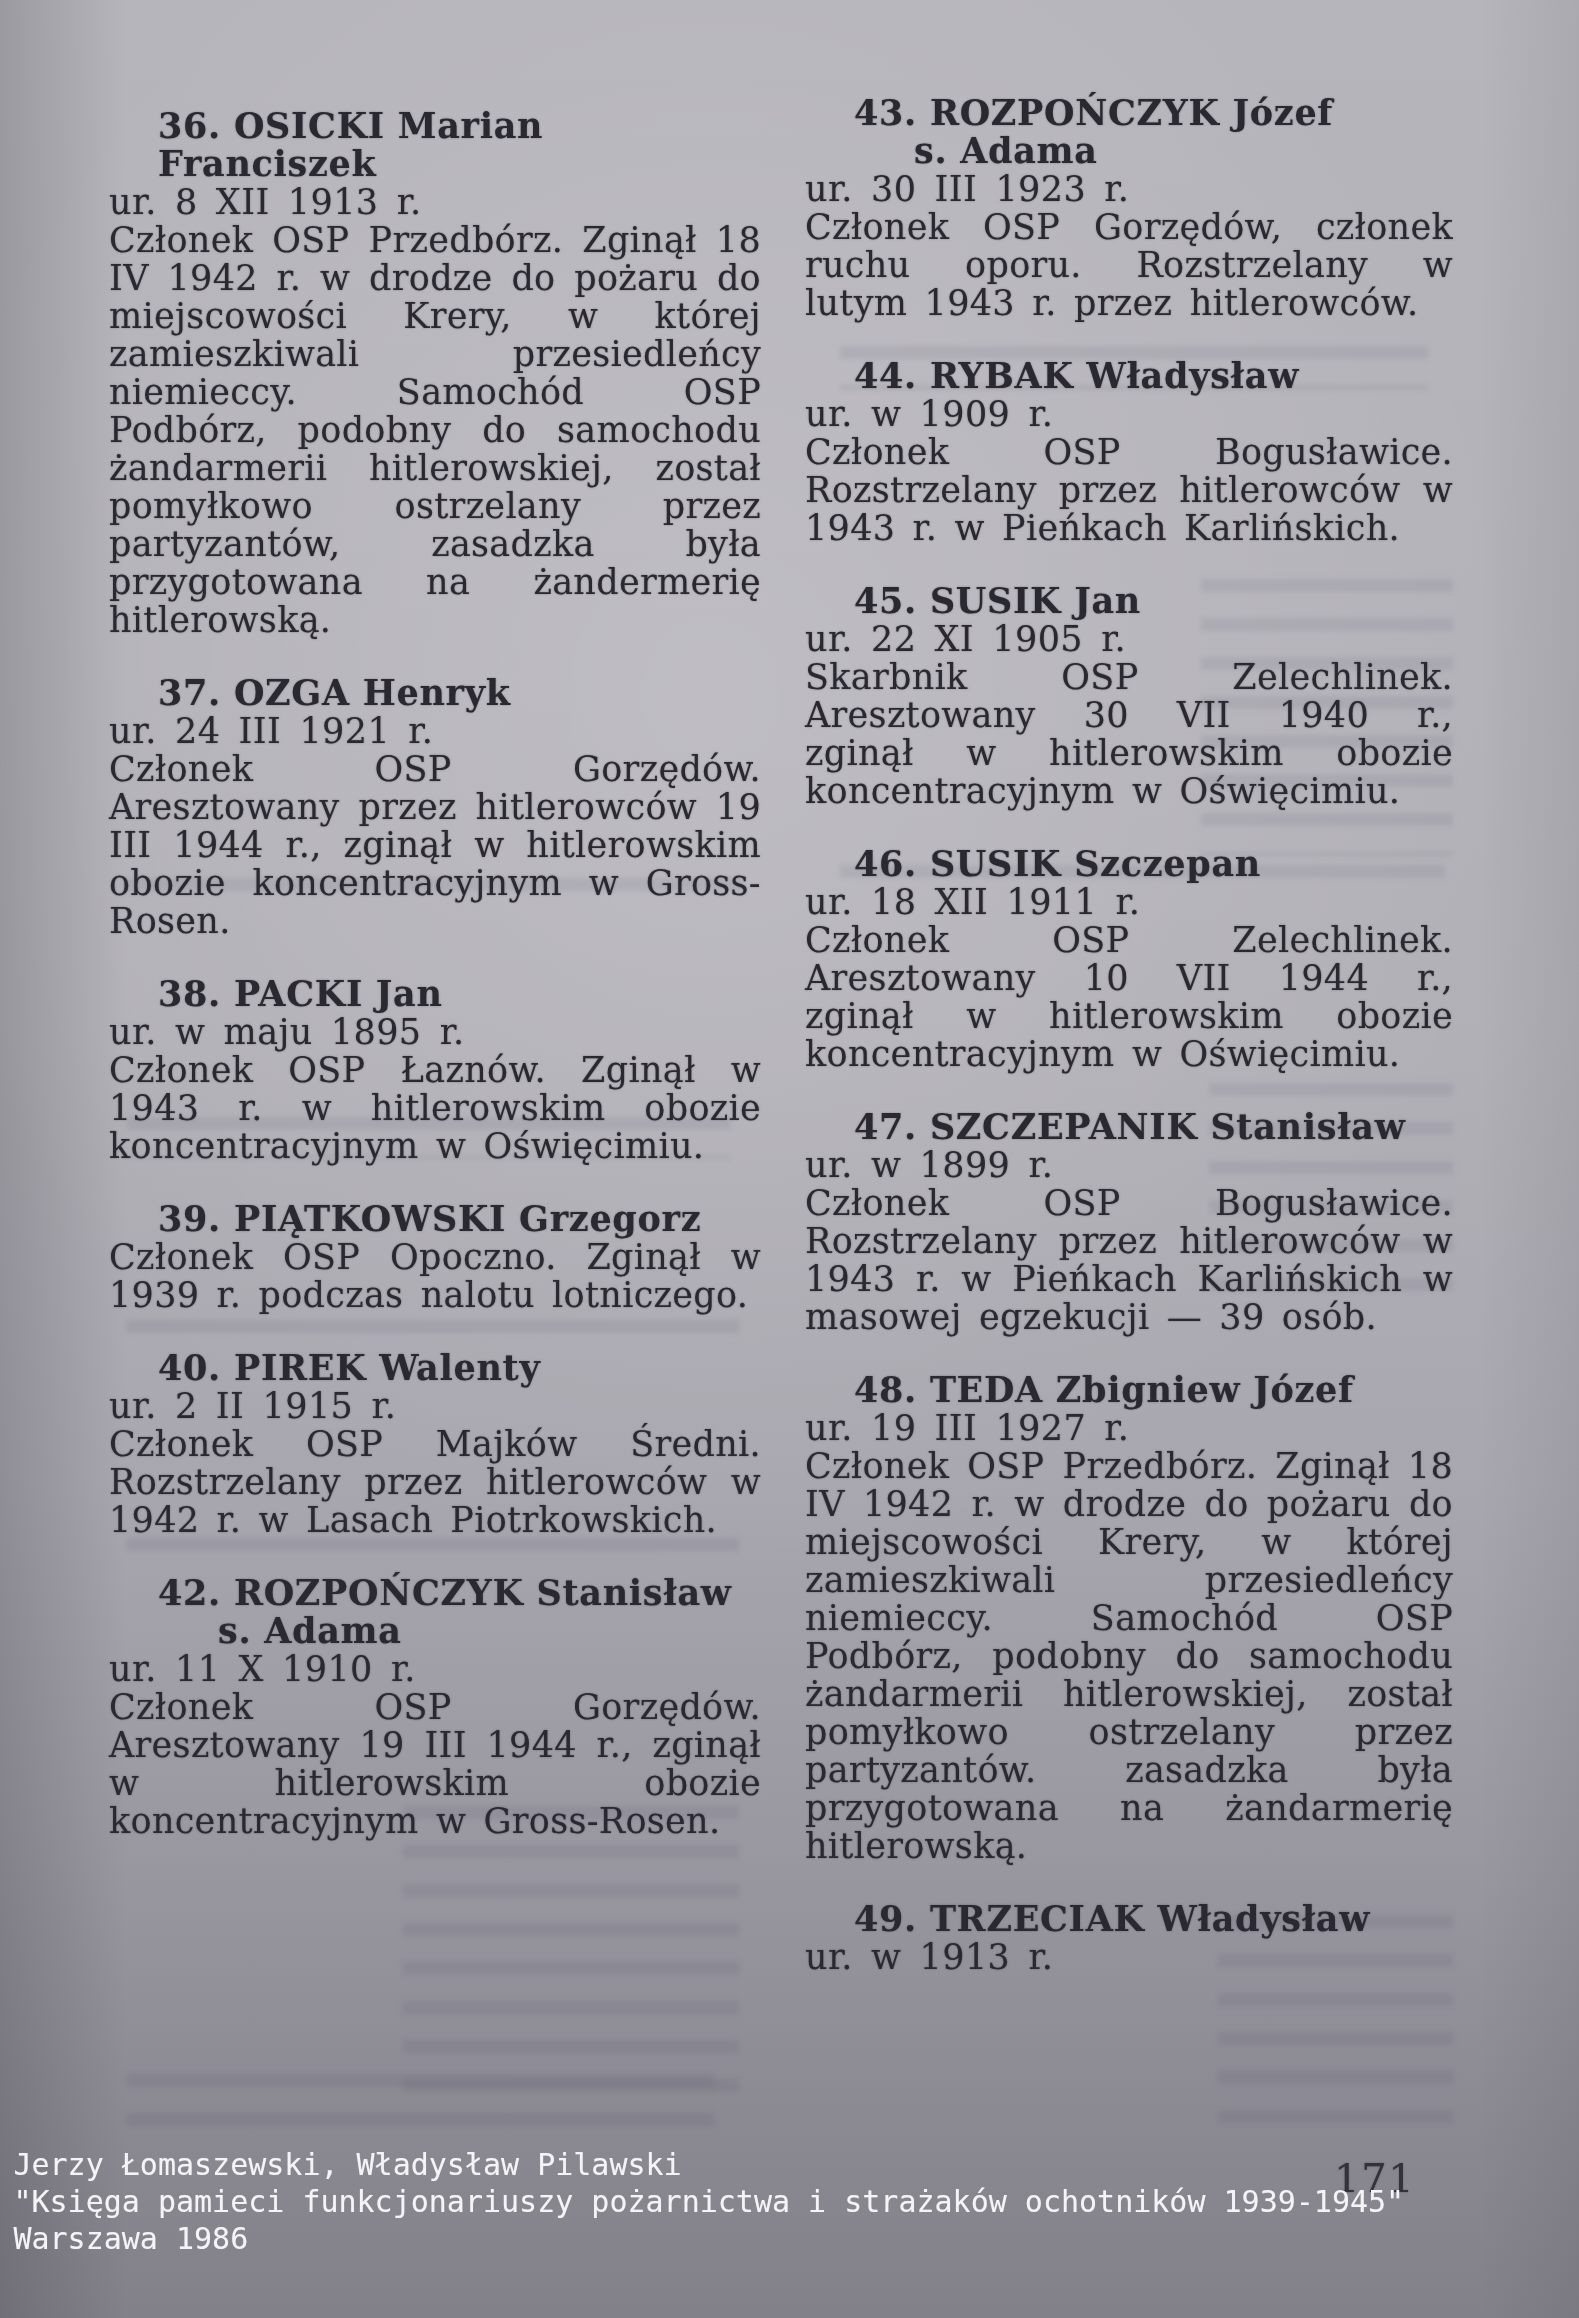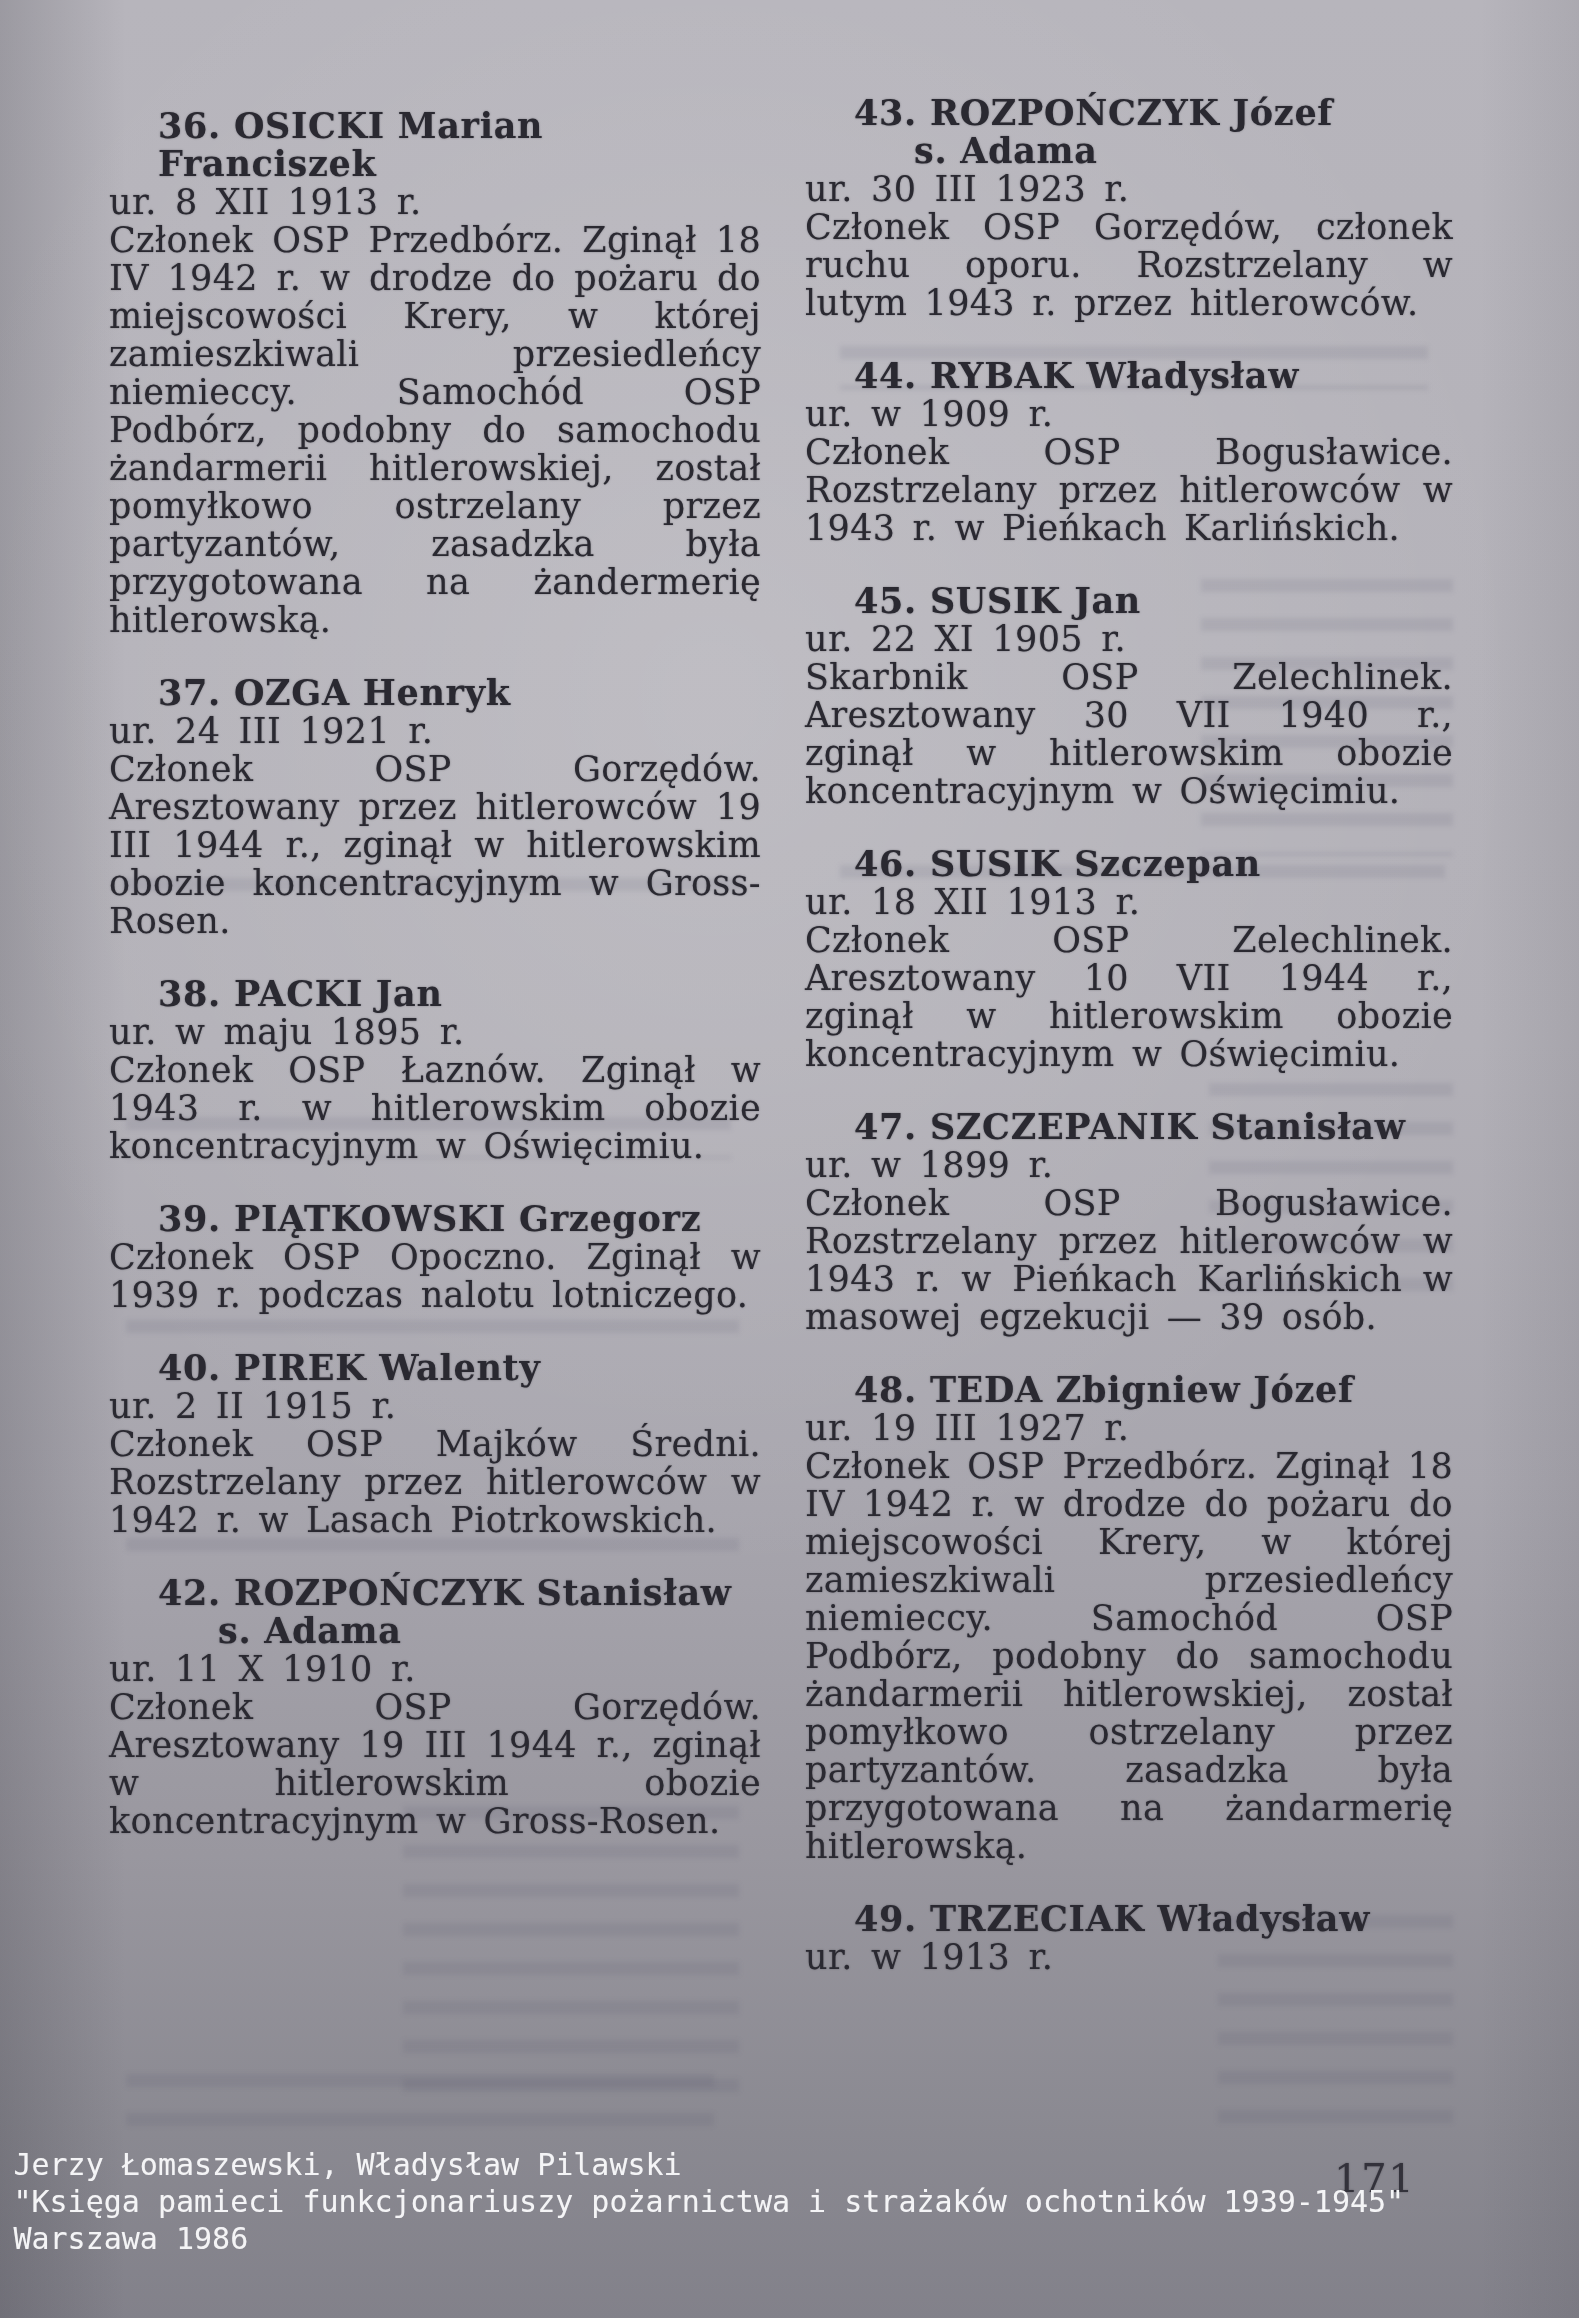--- a/index.html
+++ b/index.html
@@ -107,21 +107,21 @@
     </div>
     <div class="entry">
       <div class="head">45. SUSIK Jan</div>
 
       <div class="born">ur. 22 XI 1905 r.</div>
       <div class="body">Skarbnik OSP Zelechlinek. Aresztowany 30 VII 1940 r., zginął w hitlerowskim obozie koncentracyjnym w Oświęcimiu.</div>
     </div>
     <div class="entry">
       <div class="head">46. SUSIK Szczepan</div>
 
-      <div class="born">ur. 18 XII 1913 r.</div>
+      <div class="born">ur. 18 XII 1911 r.</div>
       <div class="body">Członek OSP Zelechlinek. Aresztowany 10 VII 1944 r., zginął w hitlerowskim obozie koncentracyjnym w Oświęcimiu.</div>
     </div>
     <div class="entry">
       <div class="head">47. SZCZEPANIK Stanisław</div>
 
       <div class="born">ur. w 1899 r.</div>
       <div class="body">Członek OSP Bogusławice. Rozstrzelany przez hitlerowców w 1943 r. w Pieńkach Karlińskich w masowej egzekucji — 39 osób.</div>
     </div>
     <div class="entry">
       <div class="head">48. TEDA Zbigniew Józef</div>

